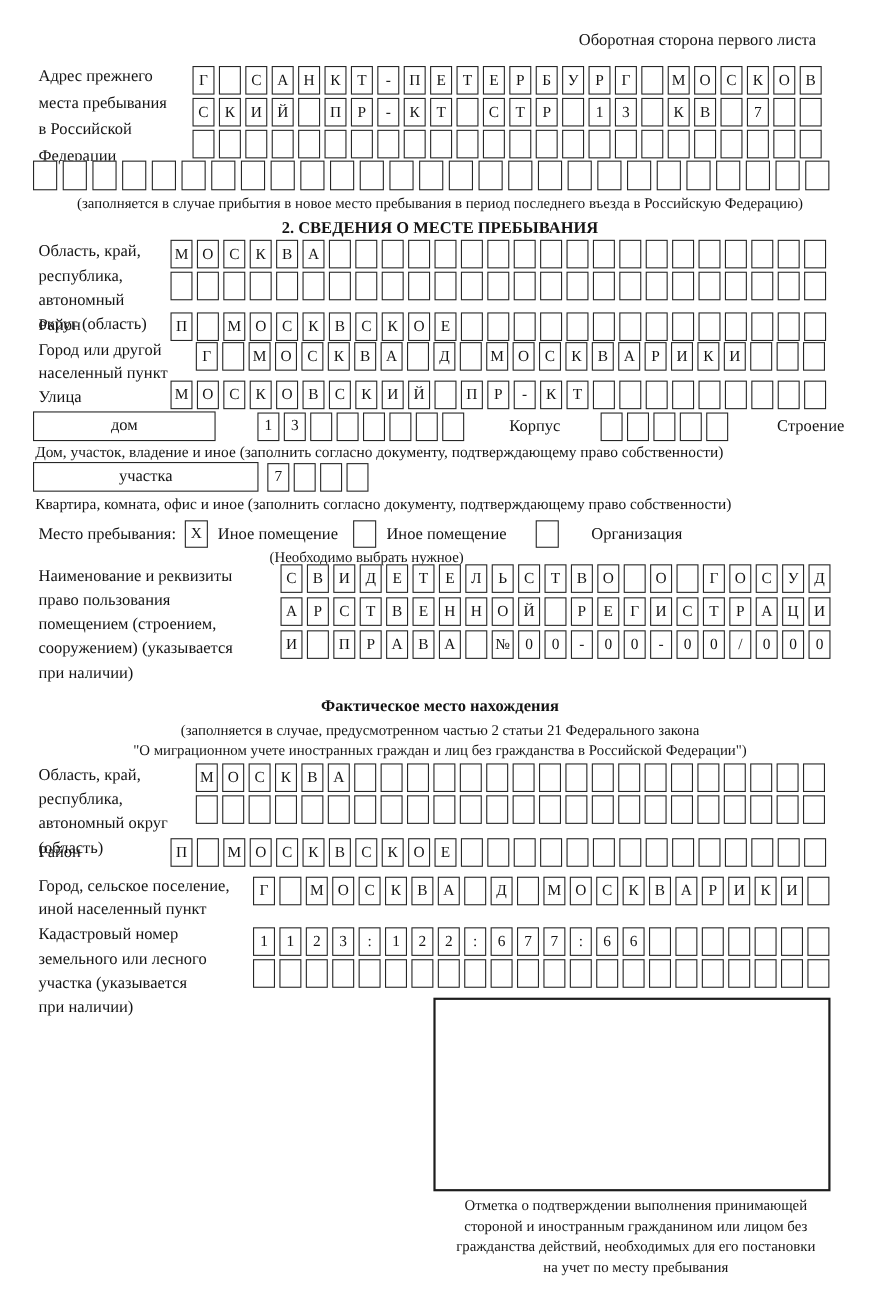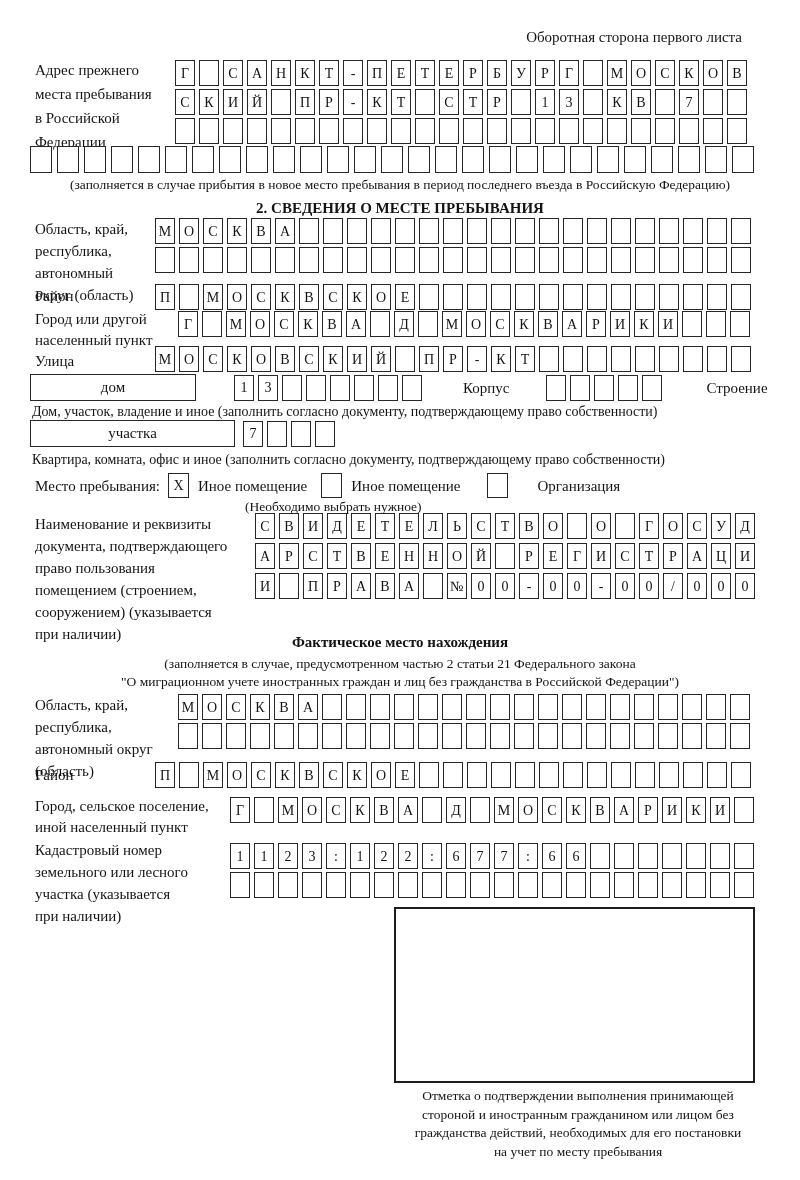--- a/index.html
+++ b/index.html
@@ -346,21 +346,20 @@
     <div class="lbl" style="margin-left:9px;">Иное помещение</div>
     <div class="cell chk" style="margin-left:14px;"></div>
     <div class="lbl" style="margin-left:9px;">Иное помещение</div>
     <div class="cell chk" style="margin-left:26px;"></div>
     <div class="lbl" style="margin-left:30px;">Организация</div>
   </div>
   <div class="abs small" style="left:245px;top:498px;">(Необходимо выбрать нужное)</div>
 
   <div class="abs lbl lh22" style="left:35px;top:513px;">
     <div>Наименование и реквизиты</div>
-    <div>документа, подтверждающего</div>
     <div>право пользования</div>
     <div>помещением (строением,</div>
     <div>сооружением) (указывается</div>
     <div>при наличии)</div>
   </div>
   <div class="abs cellrow" style="left:255px;top:513px;">
       <span class="cell">С</span>
       <span class="cell">В</span>
       <span class="cell">И</span>
       <span class="cell">Д</span>

